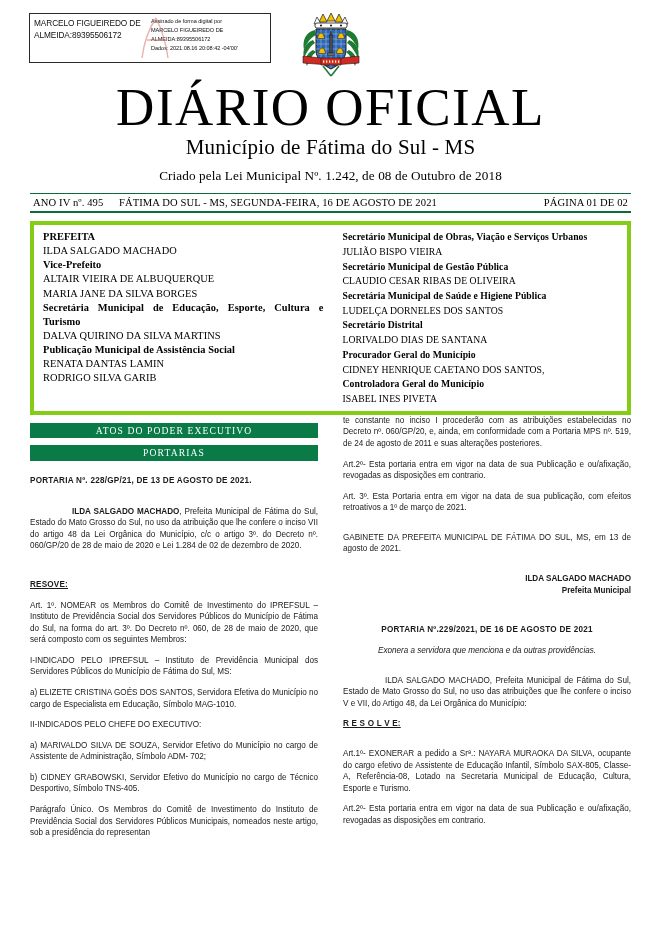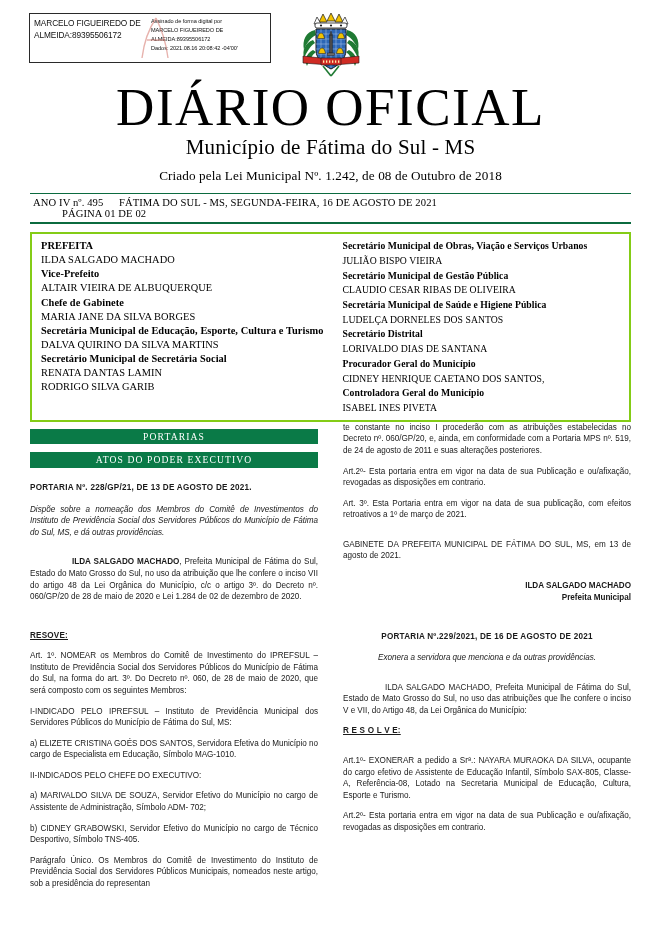--- a/index.html
+++ b/index.html
@@ -111,30 +111,29 @@
     margin-top: 9px;
     border-top: 1.3px solid #0b6b3f;
     border-bottom: 2.3px solid #0b6b3f;
     padding: 3px 3px 3px 3px;
     display: flex;
     justify-content: space-between;
     align-items: baseline;
     font-family: "Liberation Serif", serif;
     font-size: 10.6px;
     letter-spacing: 0.1px;
-    flex-direction: column;
   }
   .infobar .ib-left { white-space: nowrap; }
   .infobar .ib-left .sep { display: inline-block; width: 10px; }
   .infobar .ib-right { white-space: nowrap; padding-left: 29px; }
 
   
   .officials {
     margin-top: 8px;
-    border: 2px solid #84cc16;
+    border: 4px solid #84cc16;
     box-sizing: border-box;
     display: flex;
     padding: 5px 0 4px 0;
   }
   .officials .col {
     width: 50%;
     box-sizing: border-box;
     padding: 0 7px 0 9px;
   }
   .officials .col.right { padding-left: 12px; }
@@ -332,25 +331,24 @@
     </div>
     <div class="ib-right">PÁGINA 01 DE 02</div>
   </div>
 
   <div class="officials">
     <div class="col left">
       <div class="off-role">PREFEITA</div>
       <div class="off-name">ILDA SALGADO MACHADO</div>
       <div class="off-role">Vice-Prefeito</div>
       <div class="off-name">ALTAIR VIEIRA DE ALBUQUERQUE</div>
-      <div class="off-role">Chefe de Gabinete</div>
       <div class="off-name">MARIA JANE DA SILVA BORGES</div>
       <div class="off-role">Secretária Municipal de Educação, Esporte, Cultura e Turismo</div>
       <div class="off-name">DALVA QUIRINO DA SILVA MARTINS</div>
-      <div class="off-role">Secretário Municipal de Secretária Social</div>
+      <div class="off-role">Publicação Municipal de Assistência Social</div>
       <div class="off-name">RENATA DANTAS LAMIN</div>
       <div class="off-name">RODRIGO SILVA GARIB</div>
     </div>
     <div class="col right">
       <div class="off-role">Secretário Municipal de Obras, Viação e Serviços Urbanos</div>
       <div class="off-name">JULIÃO BISPO VIEIRA</div>
       <div class="off-role">Secretário Municipal de Gestão Pública</div>
       <div class="off-name">CLAUDIO CESAR RIBAS DE OLIVEIRA</div>
       <div class="off-role">Secretária Municipal de Saúde e Higiene Pública</div>
       <div class="off-name">LUDELÇA DORNELES DOS SANTOS</div>
@@ -360,27 +358,26 @@
       <div class="off-name">CIDNEY HENRIQUE CAETANO DOS SANTOS,</div>
       <div class="off-role">Controladora Geral do Município</div>
       <div class="off-name">ISABEL INES PIVETA</div>
     </div>
   </div>
 
   <div class="body-cols">
 
     <div class="bcol left">
 
+      <div class="banner first">ATOS DO PODER EXECUTIVO</div>
       <div class="banner second">PORTARIAS</div>
-      <div class="banner first">ATOS DO PODER EXECUTIVO</div>
 
       <div class="col-spacer-left"></div>
 
       <p class="b head left-head">PORTARIA Nº. 228/GP/21, DE 13 DE AGOSTO DE 2021.</p>
-      <p class="b ementa">Dispõe sobre a nomeação dos Membros do Comitê de Investimentos do Instituto de Previdência Social dos Servidores Públicos do Município de Fátima do Sul, MS, e dá outras providências.</p>
 
       <div class="gap-sm"></div>
 
       <p class="b indent"><span class="nm">ILDA SALGADO MACHADO</span><span>, Prefeita Municipal de Fátima do Sul, Estado do Mato Grosso do Sul, no uso da atribuição que lhe confere o inciso VII do artigo 48 da Lei Orgânica do Município, c/c o artigo 3º. do Decreto nº. 060/GP/20 de 28 de maio de 2020 e Lei 1.284 de 02 de dezembro de 2020.</span></p>
 
       <div class="gap-md"></div>
 
       <p class="b resolve">RESOVE:</p>
       <p class="b">Art. 1º. NOMEAR os Membros do Comitê de Investimento do IPREFSUL – Instituto de Previdência Social dos Servidores Públicos do Município de Fátima do Sul, na forma do art. 3º. Do Decreto nº. 060, de 28 de maio de 2020, que será composto com os seguintes Membros:</p>
       <p class="b">I-INDICADO PELO IPREFSUL – Instituto de Previdência Municipal dos Servidores Públicos do Município de Fátima do Sul, MS:</p>

